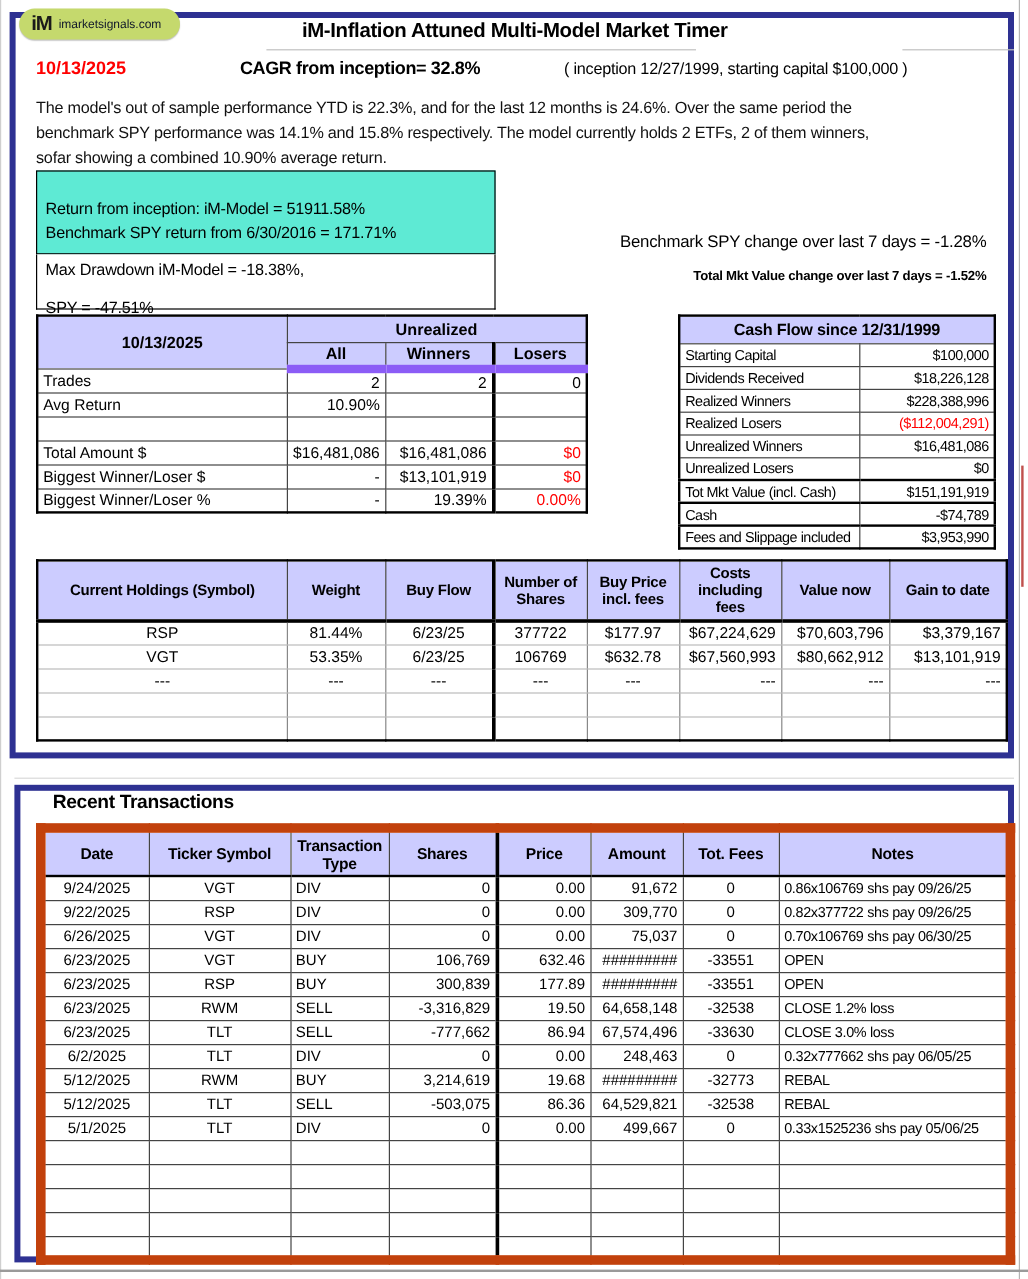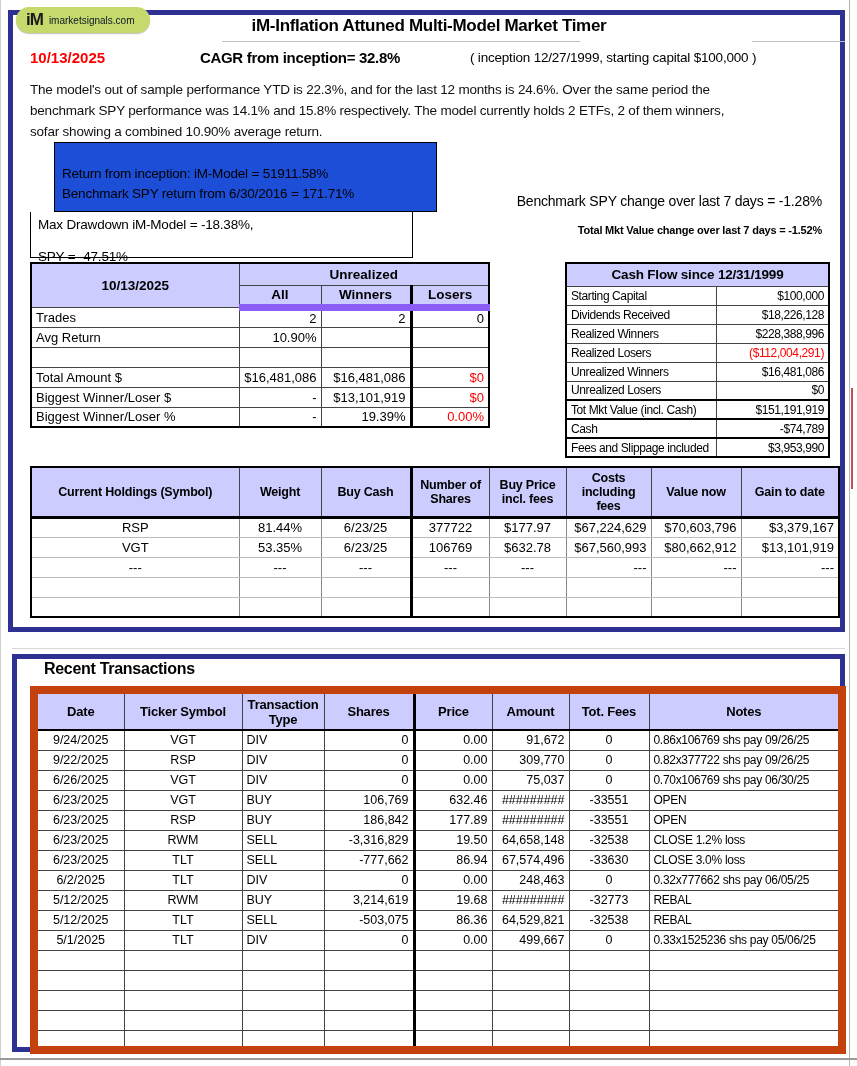--- a/index.html
+++ b/index.html
@@ -38,24 +38,24 @@
   .report-date { left:30px; top:49px; font-size:15px; font-weight:bold; color:#ff0000; }
   .cagr-line   { left:150px; top:49px; width:300px; text-align:center;
                  font-size:15px; font-weight:bold; letter-spacing:-0.3px; }
   .inception-note { left:470px; top:50px; width:360px; font-size:13.5px;
                     letter-spacing:-0.2px; }
 
   .summary { left:30px; top:79px; width:815px; font-size:13.5px;
              line-height:21px; letter-spacing:-0.2px; color:#111; }
 
   .inception-box {
-    left:30px; top:142px; width:383px; height:70px; background:#1d4ed8;
+    left:30px; top:142px; width:383px; height:70px; background:#5eead4;
     border:1px solid #000; box-sizing:border-box;
     display:flex; flex-direction:column; justify-content:flex-end;
-    padding:0 6px 7px 7px; font-size:13.5px; line-height:20px; letter-spacing:-0.2px;margin-left:24px;
+    padding:0 6px 7px 7px; font-size:13.5px; line-height:20px; letter-spacing:-0.2px;
   }
   .drawdown-box {
     left:30px; top:212px; width:383px; height:46px; background:#fff;
     border:1px solid #000; border-top:none; box-sizing:border-box;
     padding:3px 6px 0 7px; font-size:13.5px; line-height:20px; letter-spacing:-0.2px;
   }
   .drawdown-box .l2 { text-align:left; padding-right:66px;margin-top:12px; }
 
   .spy-change   { left:420px; top:193px; width:402px; text-align:right;
                   font-size:14px; letter-spacing:-0.2px; }
@@ -285,21 +285,21 @@
         <col style="width:78px">
         <col style="width:77px">
         <col style="width:85px">
         <col style="width:90px">
         <col style="width:98px">
       </colgroup>
     <tbody>
         <tr>
       <td class="hdr">Current Holdings  (Symbol)</td>
       <td class="hdr">Weight</td>
-      <td class="hdr">Buy Cash</td>
+      <td class="hdr">Buy Flow</td>
       <td class="hdr thickL">Number of Shares</td>
       <td class="hdr">Buy Price incl. fees</td>
       <td class="hdr">Costs including fees</td>
       <td class="hdr">Value now</td>
       <td class="hdr">Gain to date</td>
     </tr>
     </tbody>
       <tbody>
 
         <tr>
@@ -431,21 +431,21 @@
           <td class="num thickL">632.46</td>
           <td class="num">#########</td>
           <td class="ctr">-33551</td>
           <td class="lft notes">OPEN</td>
         </tr>
 
         <tr>
           <td class="ctr">6/23/2025</td>
           <td class="ctr">RSP</td>
           <td class="lft">BUY</td>
-          <td class="num">186,842</td>
+          <td class="num">300,839</td>
           <td class="num thickL">177.89</td>
           <td class="num">#########</td>
           <td class="ctr">-33551</td>
           <td class="lft notes">OPEN</td>
         </tr>
 
         <tr>
           <td class="ctr">6/23/2025</td>
           <td class="ctr">RWM</td>
           <td class="lft">SELL</td>

